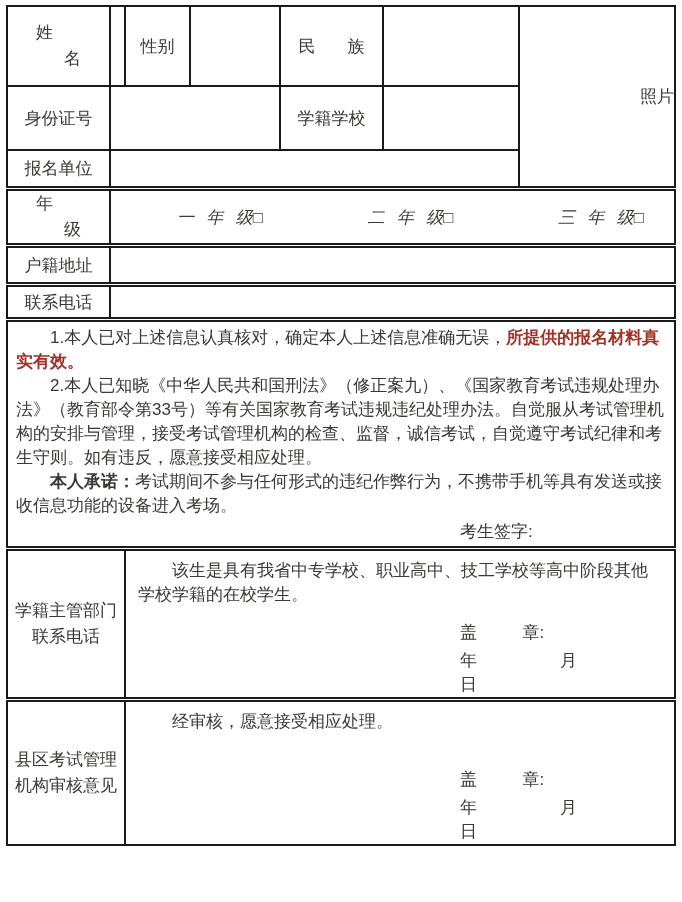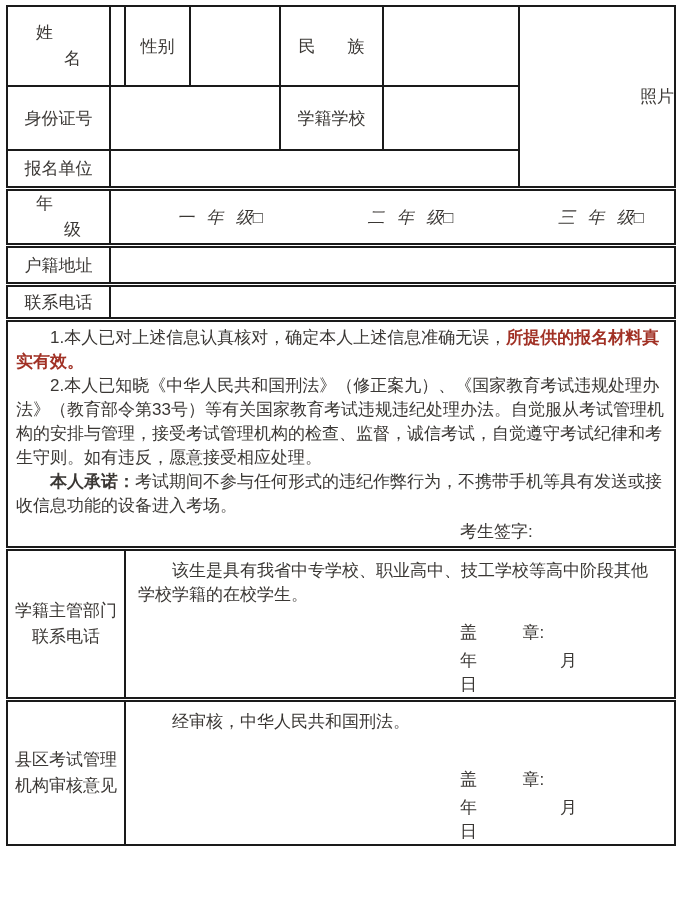--- a/index.html
+++ b/index.html
@@ -176,21 +176,21 @@
       </colgroup>
     <tbody>
         <tr style="height:127px">
       <td class="lab">
         <div>
           <span style="display:block;line-height:26px">县区考试管理</span>
           <span style="display:block;line-height:26px">机构审核意见</span>
         </div>
       </td>
       <td class="rev rev2">
-        <p class="statement">经审核，中华人民共和国刑法。</p>
+        <p class="statement">经审核，愿意接受相应处理。</p>
         <div class="seal">盖 章:</div>
         <div class="date">年 月 日</div>
       </td>
     </tr>
   </tbody>
     </table>
 
 </div>
 
 </body></html>

